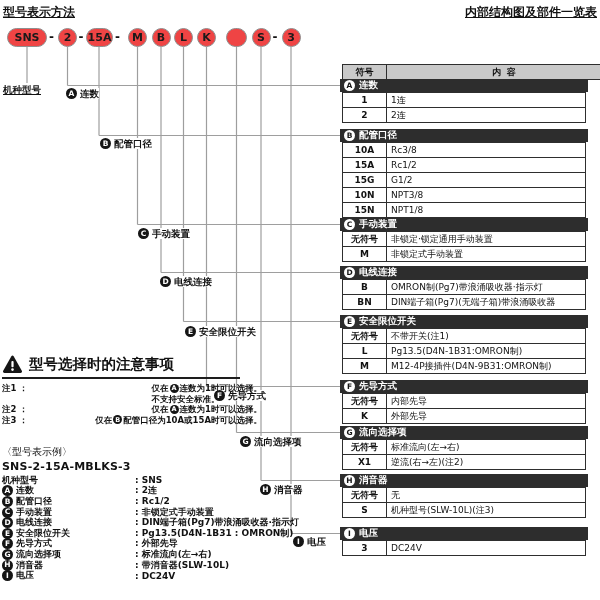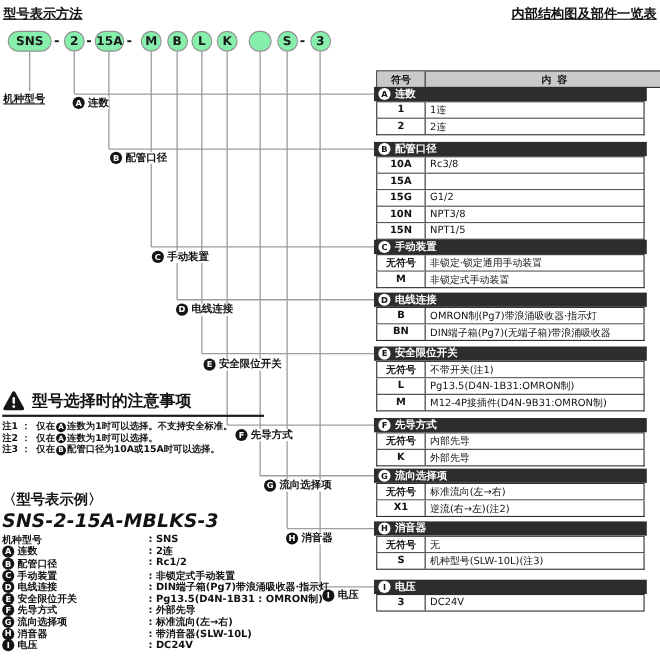--- a/index.html
+++ b/index.html
@@ -8,21 +8,21 @@
     background:#ffffff;color:#121212;
     font-family:"DejaVu Sans","Liberation Sans",sans-serif;
     -webkit-font-smoothing:antialiased;
   }
   .abs{position:absolute;text-decoration:underline;}
   .page-title{font-size:12px;font-weight:bold;white-space:nowrap;}
 
   
   .pill{
     position:absolute;top:28px;height:19px;box-sizing:border-box;
-    background:#86efac;border:1.5px solid #8f8f8f;border-radius:10px;
+    background:#ef4444;border:1.5px solid #8f8f8f;border-radius:10px;
     display:flex;align-items:center;justify-content:center;
     font-size:11px;font-weight:bold;color:#1a1a1a;
   }
   .dash{position:absolute;top:30px;font-size:12px;font-weight:bold;}
 
   
   #connector-svg{position:absolute;left:0;top:0;pointer-events:none;}
 
   
   .dlabel{
@@ -60,29 +60,29 @@
   .tsym{
     width:43px;flex:0 0 auto;border-right:1px solid #2e2e2e;
     display:flex;align-items:center;justify-content:center;font-weight:bold;
   }
   .tcon{flex:1;display:flex;align-items:center;padding-left:4px;overflow:hidden;}
 
   
   #notes{position:absolute;left:2px;top:355px;width:260px;}
   .warn-title{display:flex;align-items:center;gap:6px;font-size:14.5px;font-weight:bold;white-space:nowrap;}
   .warn-rule{width:238px;height:0;border-bottom:2px solid #1d1d1d;margin-top:3px;margin-bottom:4px;}
-  .note-row{display:flex;font-size:8.5px;line-height:10.5px;font-weight:bold;}
+  .note-row{display:flex;font-size:8.5px;line-height:10.5px;font-weight:bold;justify-content:space-between;}
   .note-id{width:31px;flex:0 0 auto;}
-  .note-lines{display:flex;flex-direction:row;}
+  .note-lines{display:flex;flex-direction:column;}
   .note-line{display:flex;align-items:center;gap:1px;white-space:nowrap;}
 
   
   #example{position:absolute;left:2px;top:445px;width:340px;}
-  .ex-heading{font-size:13px;font-weight:bold;}
-  .ex-model{font-size:17px;font-weight:bold;margin-top:1px;letter-spacing:.2px;font-style:italic;}
+  .ex-heading{font-size:10px;font-weight:normal;}
+  .ex-model{font-size:11px;font-weight:bold;margin-top:1px;letter-spacing:.2px;}
   .ex-rows{margin-top:2px;}
   .ex-row{display:flex;align-items:center;height:10.6px;font-size:9px;font-weight:bold;white-space:nowrap;}
   .ex-label{width:133px;flex:0 0 auto;display:flex;align-items:center;gap:3px;}
   .ex-value{display:flex;align-items:center;gap:3px;}
 </style>
 </head>
 <body>
 
 <div class="abs page-title" style="left:3px;top:4px;">型号表示方法</div>
 <div class="abs page-title" style="right:3px;top:4px;">内部结构图及部件一览表</div>
@@ -190,32 +190,33 @@
       <div class="tbar">
         <span class="bullet inv">B</span>
         <span>配管口径</span>
       </div>
       <div class="trow first">
         <div class="tsym">10A</div>
         <div class="tcon">Rc3/8</div>
       </div>
       <div class="trow">
         <div class="tsym">15A</div>
+        <div class="tcon">Rc1/2</div>
       </div>
       <div class="trow">
         <div class="tsym">15G</div>
         <div class="tcon">G1/2</div>
       </div>
       <div class="trow">
         <div class="tsym">10N</div>
         <div class="tcon">NPT3/8</div>
       </div>
       <div class="trow">
         <div class="tsym">15N</div>
-        <div class="tcon">NPT1/5</div>
+        <div class="tcon">NPT1/8</div>
       </div>
     </div>
     <div class="tsection" style="top: 218px;">
       <div class="tbar">
         <span class="bullet inv">C</span>
         <span>手动装置</span>
       </div>
       <div class="trow first">
         <div class="tsym">无符号</div>
         <div class="tcon">非锁定·锁定通用手动装置</div>

